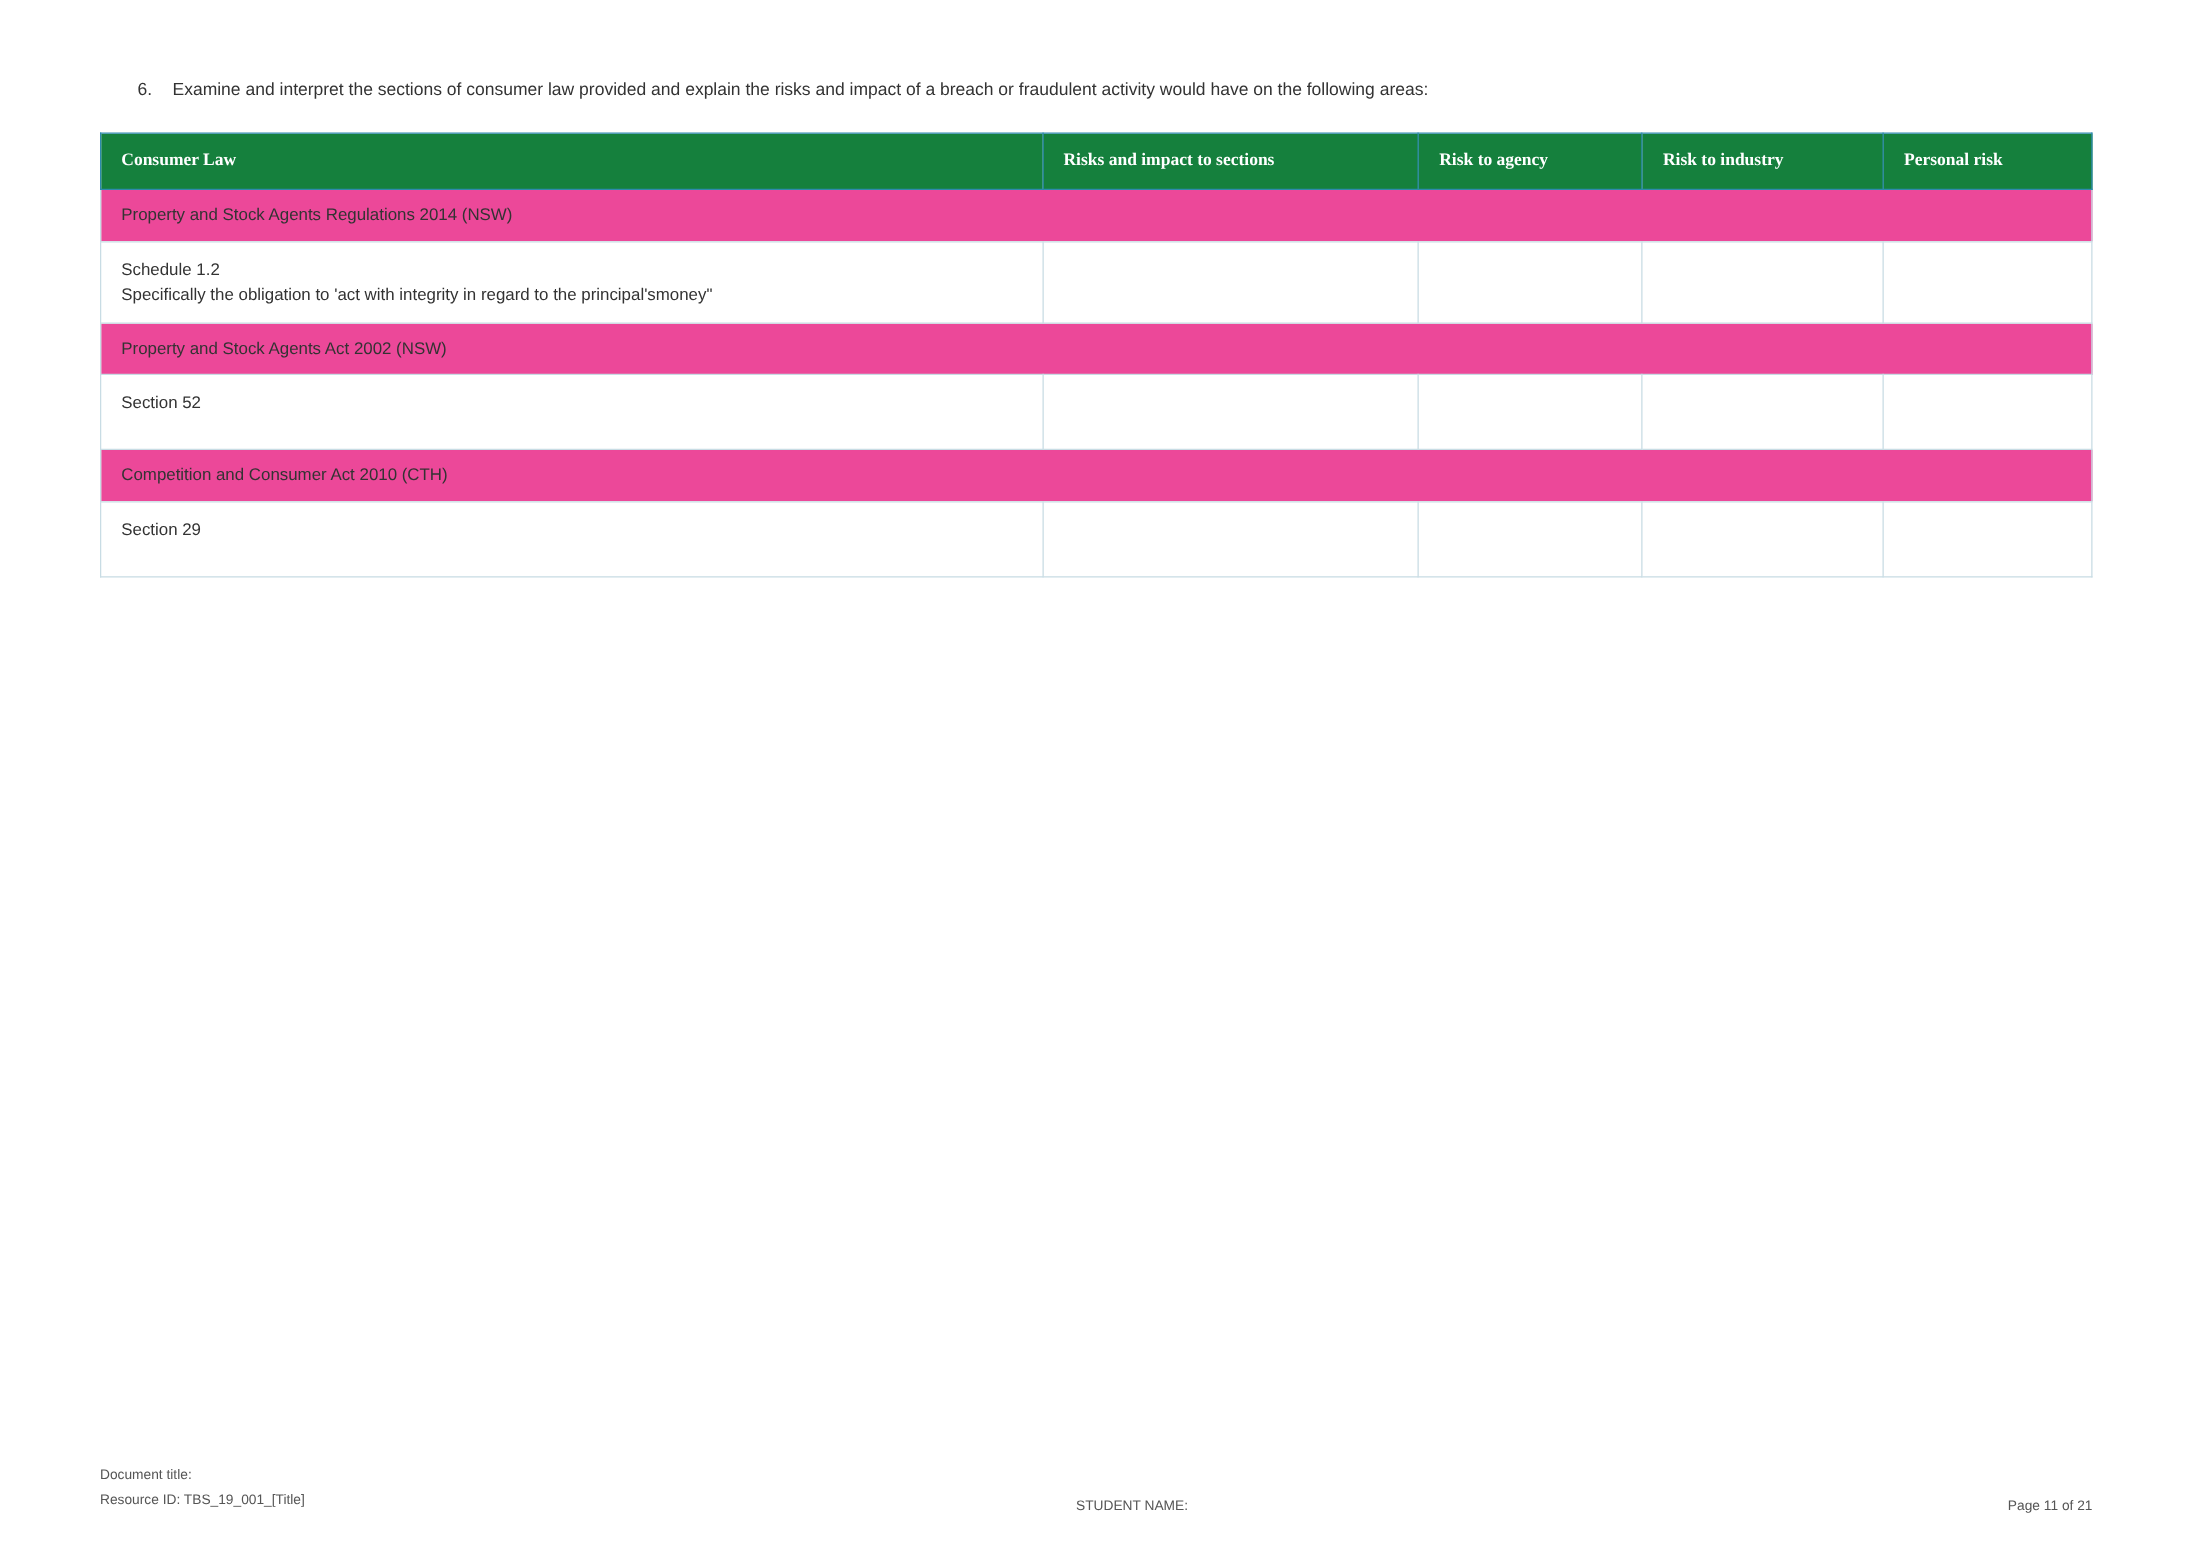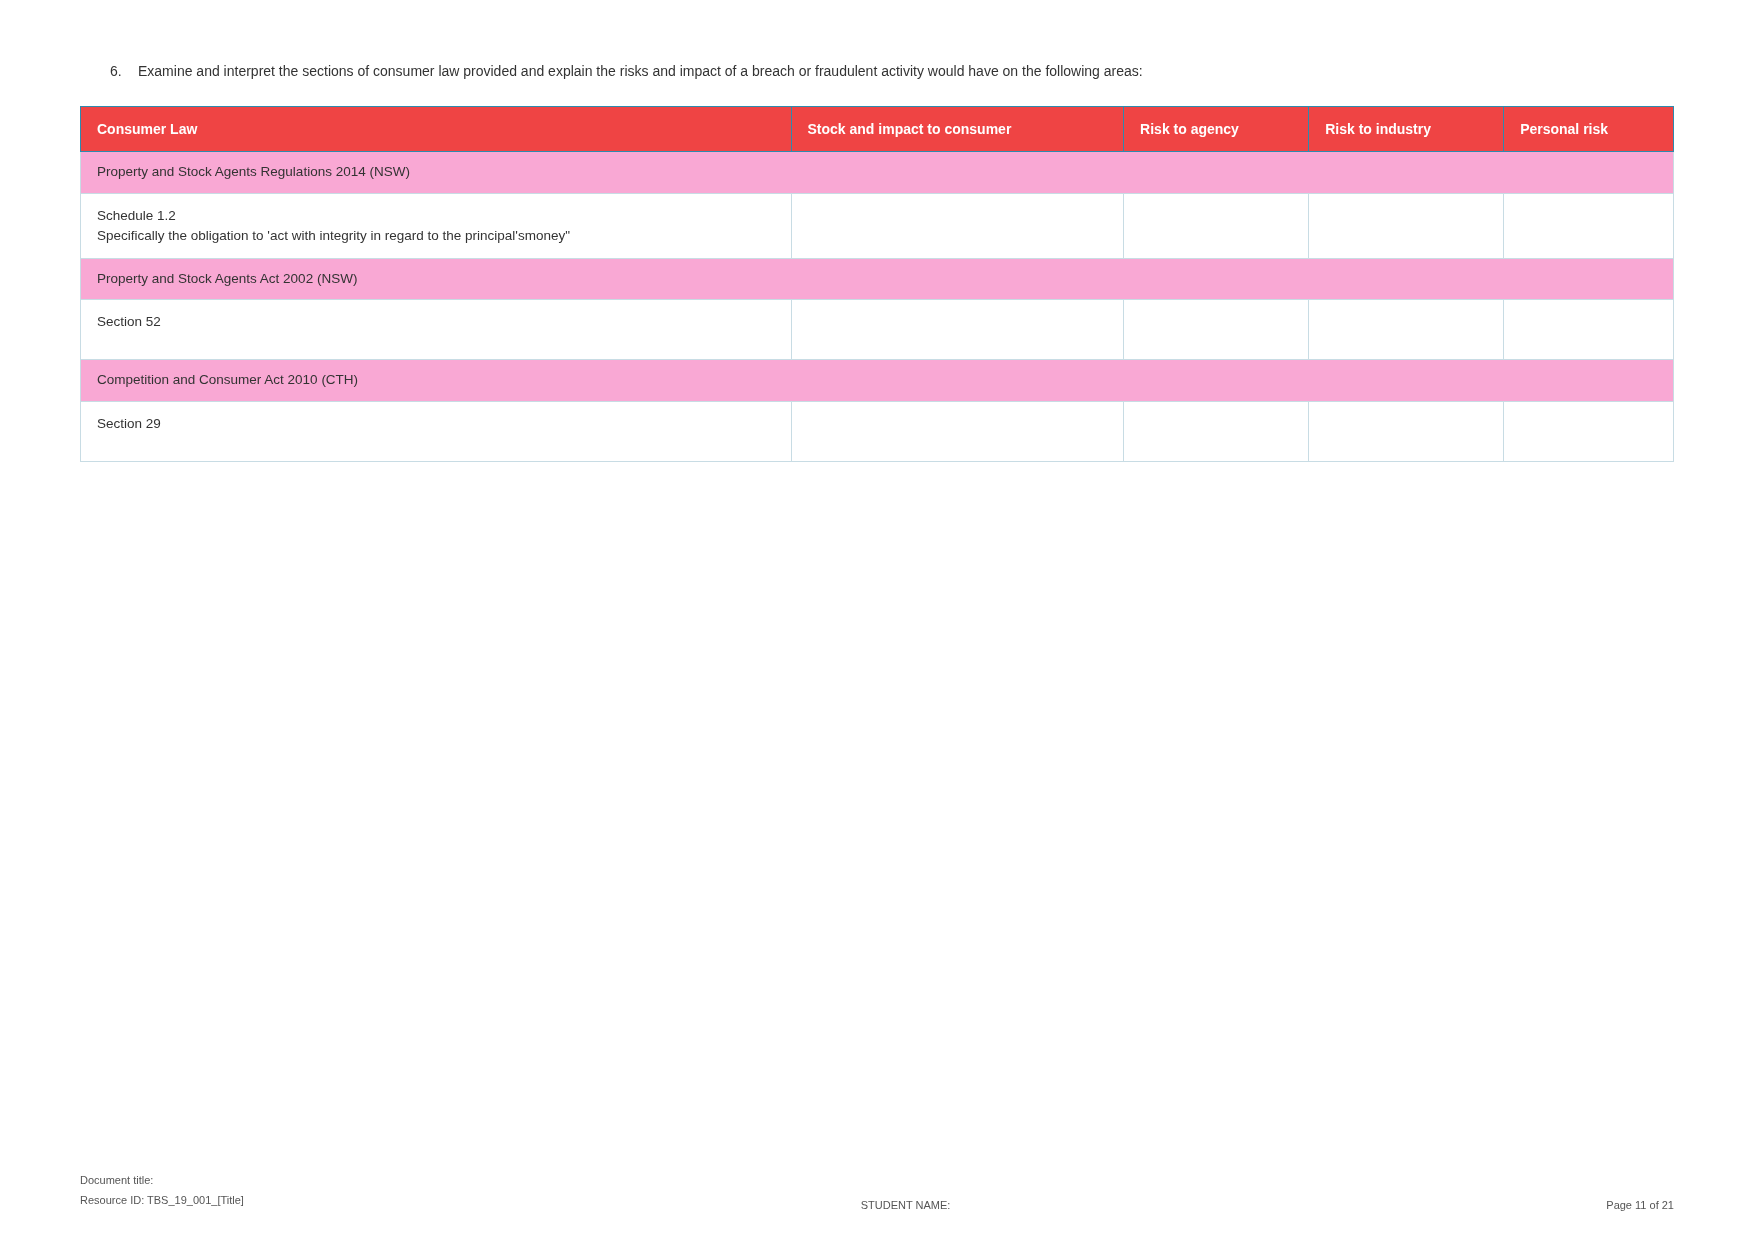--- a/index.html
+++ b/index.html
@@ -29,21 +29,22 @@
       min-width: 20px;
     }
 
     table {
       width: 100%;
       border-collapse: collapse;
       margin-bottom: 40px;
     }
 
     thead tr {
-      background-color: #ef4444;
+      background-color: #15803d;
+      font-family: Liberation Serif, serif;
     }
 
     thead th {
       color: #fff;
       font-weight: bold;
       padding: 14px 16px;
       text-align: left;
       border: 1px solid #2e8aad;
       font-size: 14px;
     }
@@ -54,21 +55,21 @@
 
     tbody td {
       padding: 12px 16px;
       border: 1px solid #c8dce4;
       vertical-align: top;
       font-size: 13.5px;
       line-height: 1.5;
     }
 
     .section-header td {
-      background-color: #f9a8d4;
+      background-color: #ec4899;
       font-size: 13.5px;
       color: #333;
       padding: 10px 16px;
     }
 
     .data-row td {
       background-color: #fff;
       min-height: 60px;
     }
 
@@ -110,21 +111,21 @@
   <div class="numbered">
     <span class="number">6.</span>
     <span>Examine and interpret the sections of consumer law provided and explain the risks and impact of a breach or fraudulent activity would have on the following areas:</span>
   </div>
 </div>
 
 <table>
   <thead>
     <tr>
       <th>Consumer Law</th>
-      <th>Stock and impact to consumer</th>
+      <th>Risks and impact to sections</th>
       <th>Risk to agency</th>
       <th>Risk to industry</th>
       <th>Personal risk</th>
     </tr>
   </thead>
   <tbody id="table-body">
   <tr class="section-header">
         <td colspan="5">Property and Stock Agents Regulations 2014 (NSW)</td>
       </tr>
       <tr class="data-row">

